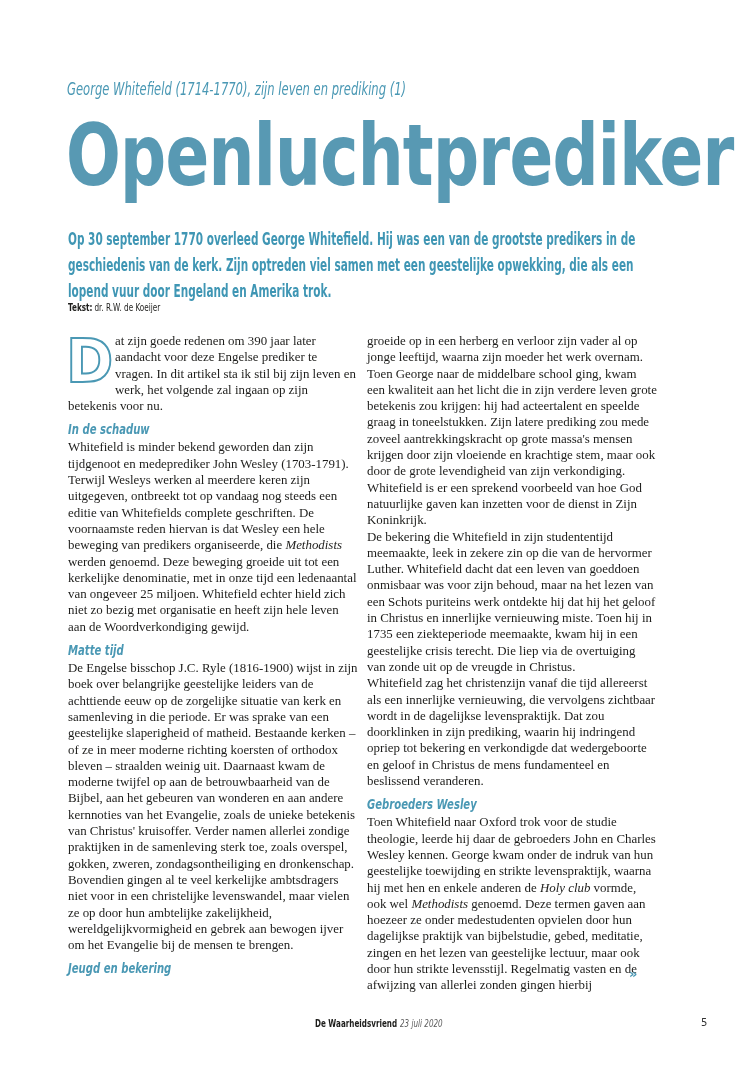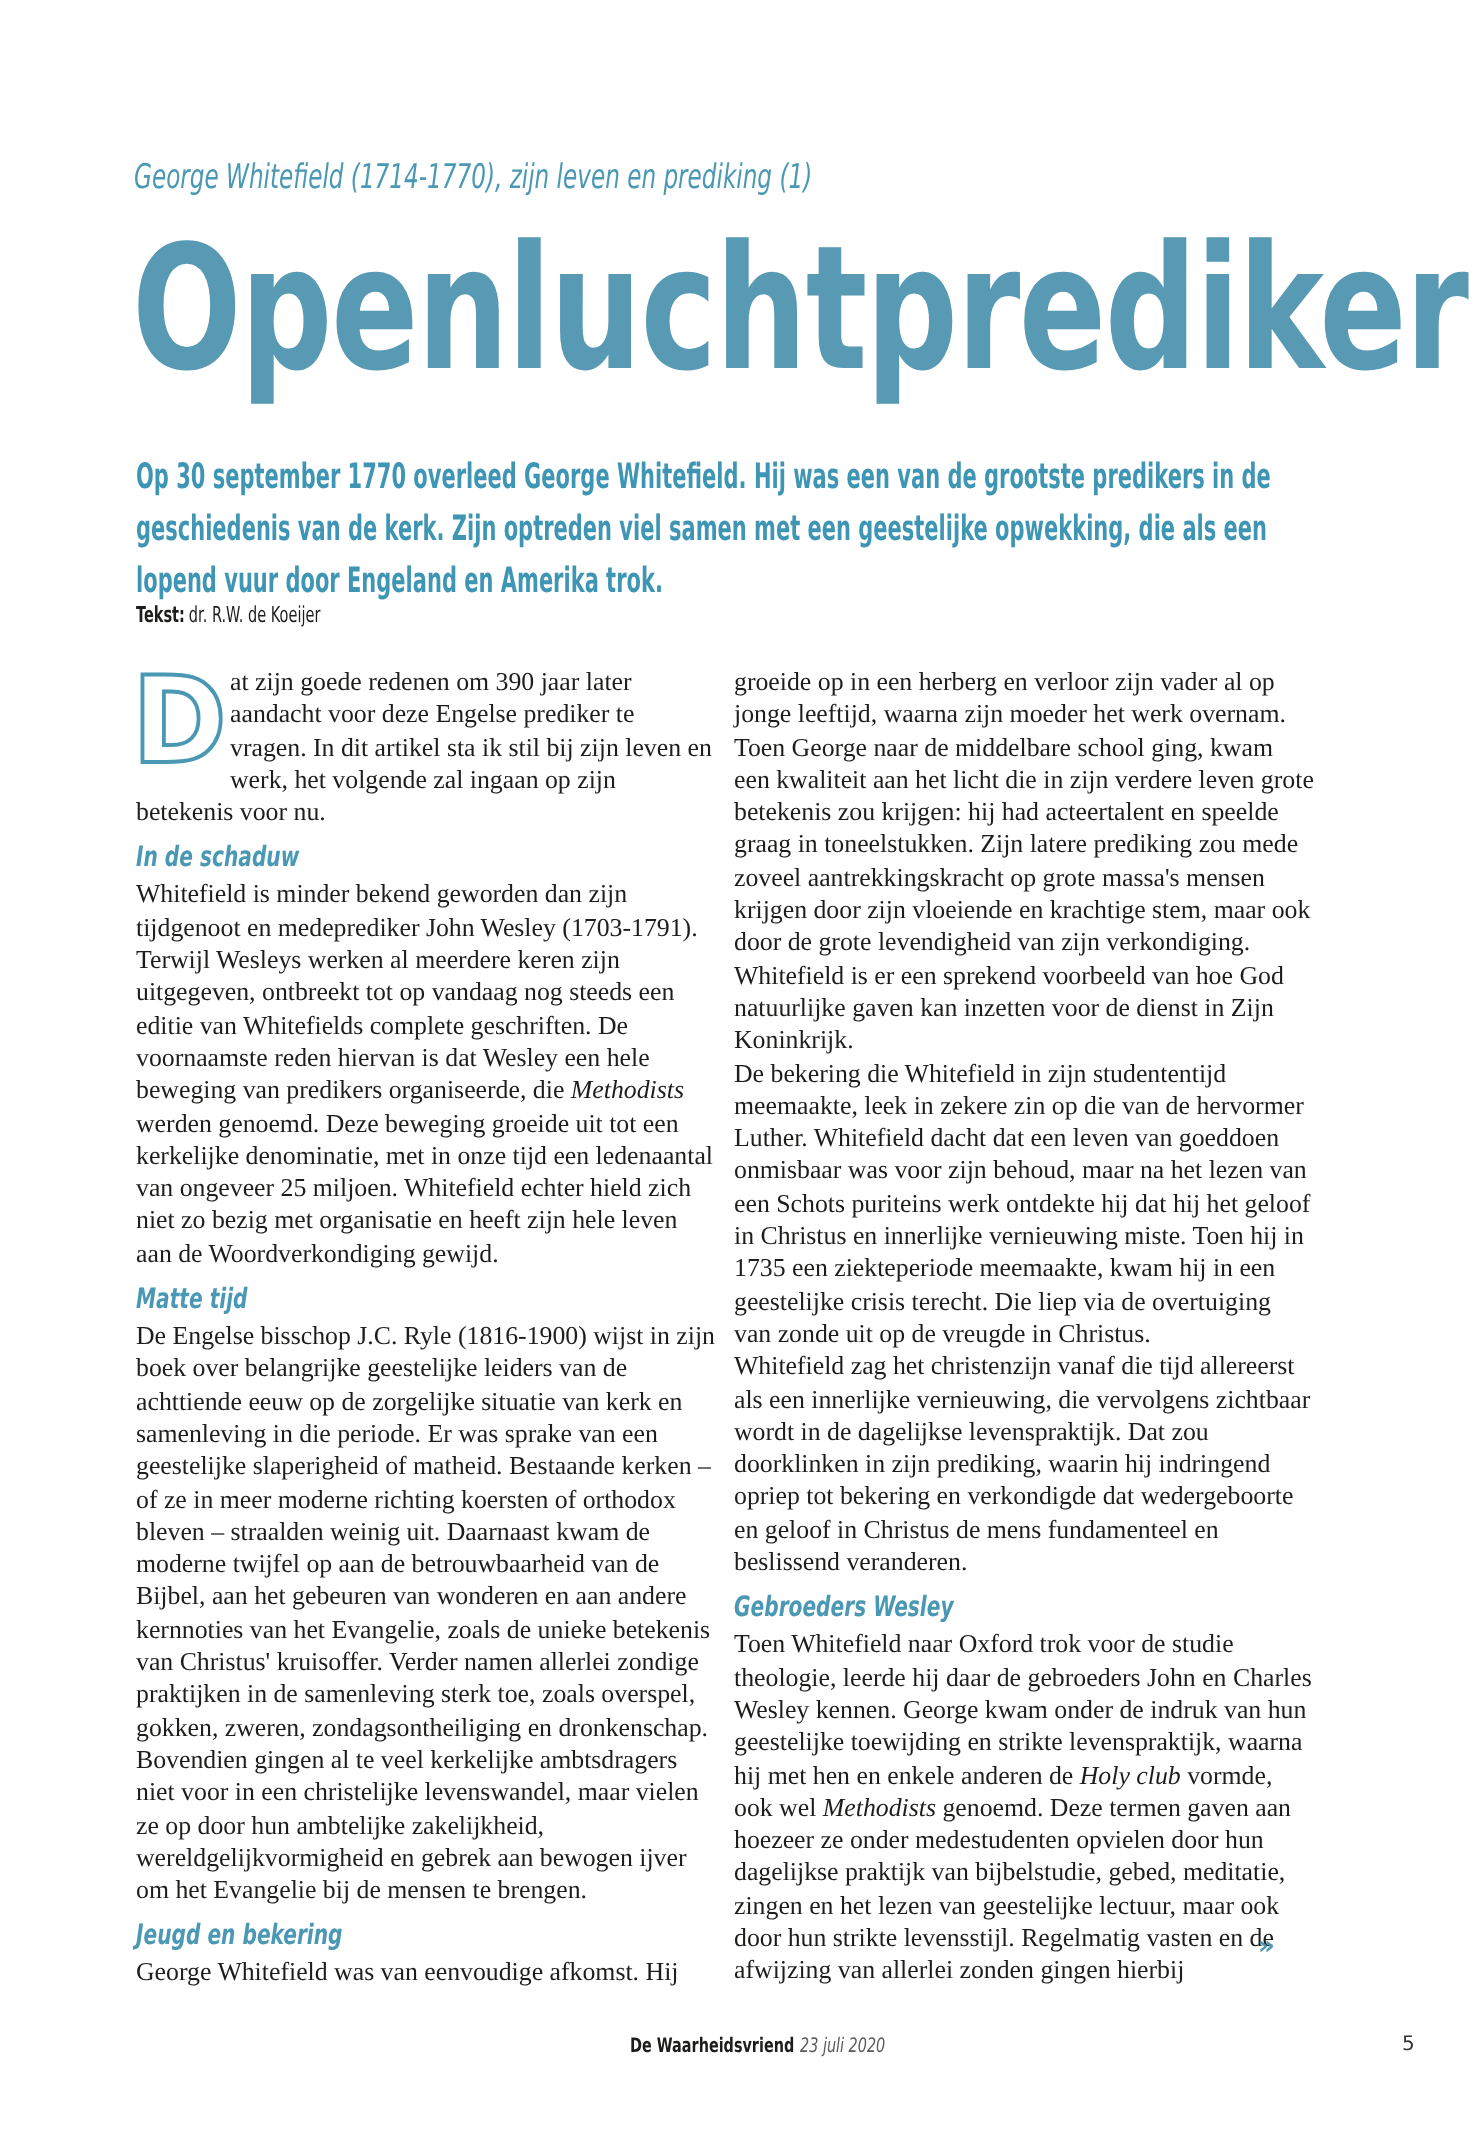--- a/index.html
+++ b/index.html
@@ -102,21 +102,20 @@
     <div class="col">
       <p><span class="dropcap">D</span><span>at zijn goede redenen om 390 jaar later aandacht voor deze Engelse prediker te vragen. In dit artikel sta ik stil bij zijn leven en werk, het volgende zal ingaan op zijn betekenis voor nu.</span></p>
 
       <h3 class="subhead">In de schaduw</h3>
       <p><span>Whitefield is minder bekend geworden dan zijn tijdgenoot en medeprediker John Wesley (1703-1791). Terwijl Wesleys werken al meerdere keren zijn uitgegeven, ontbreekt tot op vandaag nog steeds een editie van Whitefields complete geschriften. De voornaamste reden hiervan is dat Wesley een hele beweging van predikers organiseerde, die </span><i>Methodists</i><span> werden genoemd. Deze beweging groeide uit tot een kerkelijke denominatie, met in onze tijd een ledenaantal van ongeveer 25 miljoen. Whitefield echter hield zich niet zo bezig met organisatie en heeft zijn hele leven aan de Woordverkondiging gewijd.</span></p>
 
       <h3 class="subhead">Matte tijd</h3>
       <p>De Engelse bisschop J.C. Ryle (1816-1900) wijst in zijn boek over belangrijke geestelijke leiders van de achttiende eeuw op de zorgelijke situatie van kerk en samenleving in die periode. Er was sprake van een geestelijke slaperigheid of matheid. Bestaande kerken – of ze in meer moderne richting koersten of orthodox bleven – straalden weinig uit. Daarnaast kwam de moderne twijfel op aan de betrouwbaarheid van de Bijbel, aan het gebeuren van wonderen en aan andere kernnoties van het Evangelie, zoals de unieke betekenis van Christus' kruisoffer. Verder namen allerlei zondige praktijken in de samenleving sterk toe, zoals overspel, gokken, zweren, zondagsontheiliging en dronkenschap. Bovendien gingen al te veel kerkelijke ambtsdragers niet voor in een christelijke levenswandel, maar vielen ze op door hun ambtelijke zakelijkheid, wereldgelijkvormigheid en gebrek aan bewogen ijver om het Evangelie bij de mensen te brengen.</p>
 
       <h3 class="subhead">Jeugd en bekering</h3>
-      <p>George Whitefield was van eenvoudige afkomst. Hij</p>
     </div>
 
     <div class="col">
       <p>groeide op in een herberg en verloor zijn vader al op jonge leeftijd, waarna zijn moeder het werk overnam. Toen George naar de middelbare school ging, kwam een kwaliteit aan het licht die in zijn verdere leven grote betekenis zou krijgen: hij had acteertalent en speelde graag in toneelstukken. Zijn latere prediking zou mede zoveel aantrekkingskracht op grote massa's mensen krijgen door zijn vloeiende en krachtige stem, maar ook door de grote levendigheid van zijn verkondiging. Whitefield is er een sprekend voorbeeld van hoe God natuurlijke gaven kan inzetten voor de dienst in Zijn Koninkrijk.</p>
       <p>De bekering die Whitefield in zijn studententijd meemaakte, leek in zekere zin op die van de hervormer Luther. Whitefield dacht dat een leven van goeddoen onmisbaar was voor zijn behoud, maar na het lezen van een Schots puriteins werk ontdekte hij dat hij het geloof in Christus en innerlijke vernieuwing miste. Toen hij in 1735 een ziekteperiode meemaakte, kwam hij in een geestelijke crisis terecht. Die liep via de overtuiging van zonde uit op de vreugde in Christus.</p>
       <p>Whitefield zag het christenzijn vanaf die tijd allereerst als een innerlijke vernieuwing, die vervolgens zichtbaar wordt in de dagelijkse levenspraktijk. Dat zou doorklinken in zijn prediking, waarin hij indringend opriep tot bekering en verkondigde dat wedergeboorte en geloof in Christus de mens fundamenteel en beslissend veranderen.</p>
 
       <h3 class="subhead">Gebroeders Wesley</h3>
       <p><span>Toen Whitefield naar Oxford trok voor de studie theologie, leerde hij daar de gebroeders John en Charles Wesley kennen. George kwam onder de indruk van hun geestelijke toewijding en strikte levenspraktijk, waarna hij met hen en enkele anderen de </span><i>Holy club</i><span> vormde, ook wel </span><i>Methodists</i><span> genoemd. Deze termen gaven aan hoezeer ze onder medestudenten opvielen door hun dagelijkse praktijk van bijbelstudie, gebed, meditatie, zingen en het lezen van geestelijke lectuur, maar ook door hun strikte levensstijl. Regelmatig vasten en de afwijzing van allerlei zonden gingen hierbij</span></p>
     </div>

